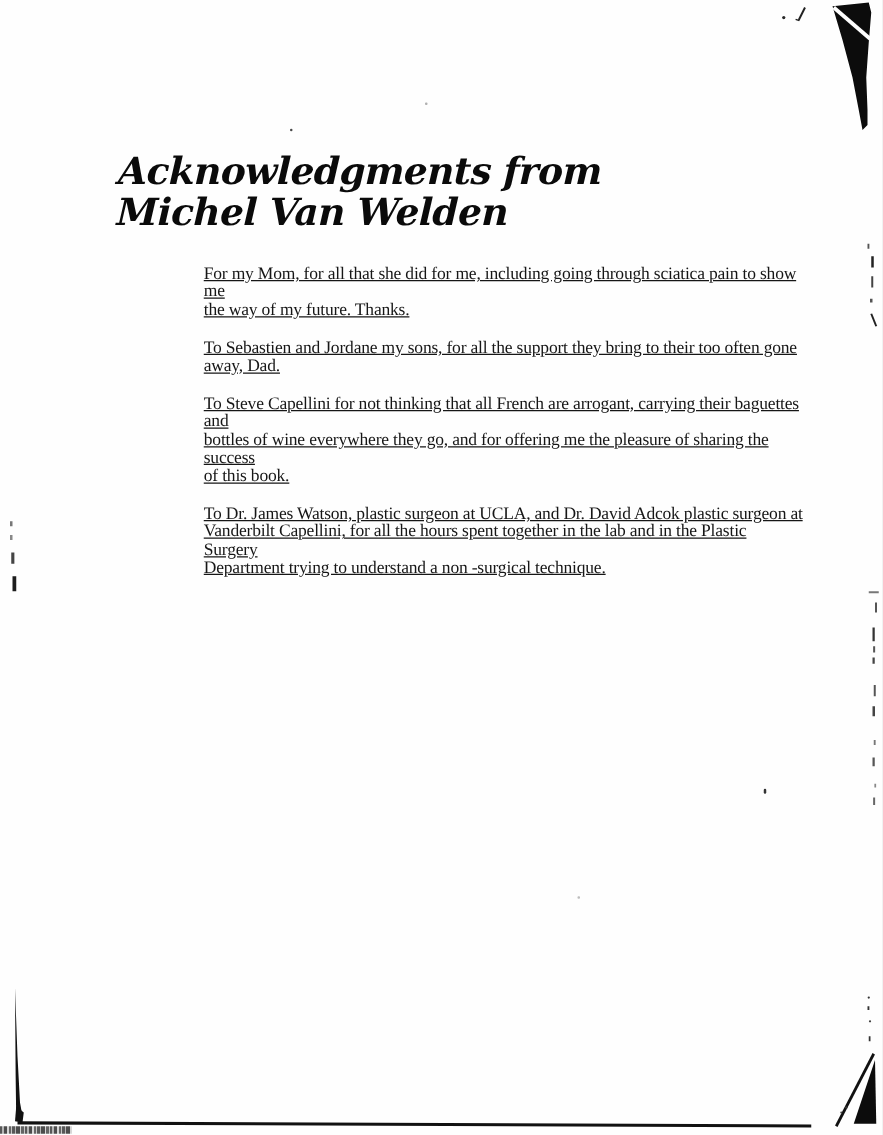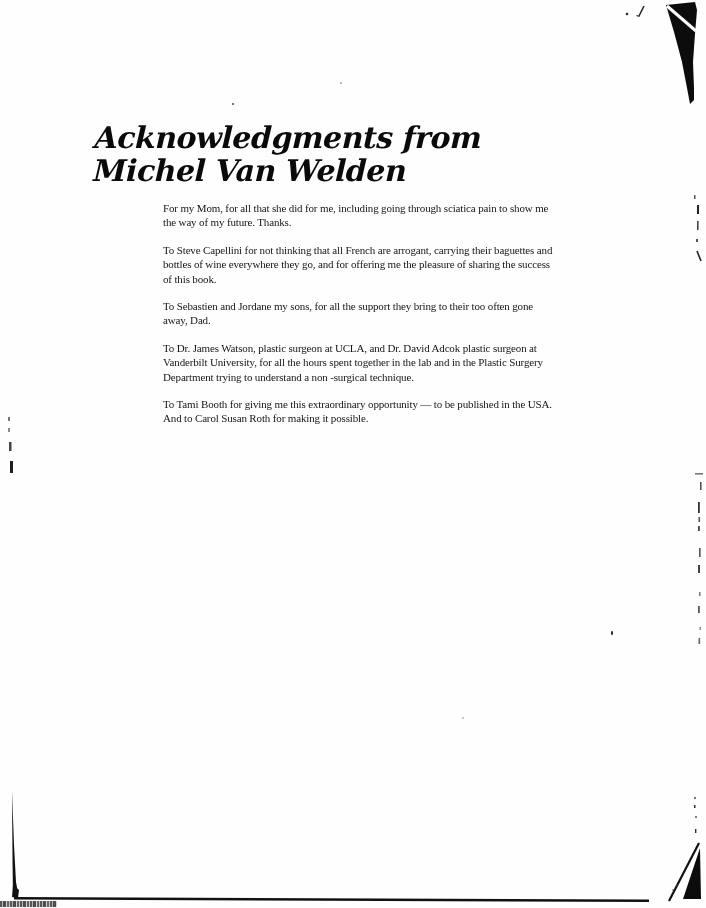--- a/index.html
+++ b/index.html
@@ -18,24 +18,25 @@
     letter-spacing:-0.5px;
     color:#0a0a0a;
     transform:skewX(-2deg);
   }
   .title span{display:block;}
   .body-text{
     position:absolute;left:163px;top:197px;width:480px;
     color:#161616;
   }
   .body-text p{
-    margin:4px 0 13px 0;
-    font-size:11px;line-height:14.4px;
+    margin:16px 0 13px 0;
+    font-size:14px;line-height:14.4px;
     letter-spacing:-0.15px;
     white-space:pre-line;
+    text-decoration:underline;
   }
   .artifact{position:absolute;pointer-events:none;}
   .smudge{
     position:absolute;left:0px;top:901px;width:57px;height:6px;
     background:repeating-linear-gradient(90deg,
       #3c3c3c 0 2px,#a9a9a9 2px 3px,#2e2e2e 3px 6px,#cfcfcf 6px 7px,
       #4a4a4a 7px 9px,#bdbdbd 9px 10px);
     filter:blur(0.6px);
     opacity:0.85;
   }
@@ -47,30 +48,28 @@
 <div class="page">
 
   <h1 class="title">
     <span>Acknowledgments from</span>
     <span>Michel Van Welden</span>
   </h1>
 
   <div class="body-text">
     <p>For my Mom, for all that she did for me, including going through sciatica pain to show me
 the way of my future. Thanks.</p>
+    <p>To Sebastien and Jordane my sons, for all the support they bring to their too often gone
+away, Dad.</p>
     <p>To Steve Capellini for not thinking that all French are arrogant, carrying their baguettes and
 bottles of wine everywhere they go, and for offering me the pleasure of sharing the success
 of this book.</p>
-    <p>To Sebastien and Jordane my sons, for all the support they bring to their too often gone
-away, Dad.</p>
     <p>To Dr. James Watson, plastic surgeon at UCLA, and Dr. David Adcok plastic surgeon at
-Vanderbilt University, for all the hours spent together in the lab and in the Plastic Surgery
+Vanderbilt Capellini, for all the hours spent together in the lab and in the Plastic Surgery
 Department trying to understand a non -surgical technique.</p>
-    <p>To Tami Booth for giving me this extraordinary opportunity — to be published in the USA.
-And to Carol Susan Roth for making it possible.</p>
   </div>
 
   <svg class="artifact" style="left:658px;top:0;" width="48" height="108" viewBox="0 0 48 108">
     <path d="M8 5 L37 2 L39 10 L37 34 L35 62 L36 88 L36 100 L32 104 L29 88 L24 62 L16 32 Z" fill="#0c0c0c"></path>
     <path d="M9 6 L38 31" stroke="#fefefe" stroke-width="3" fill="none"></path>
   </svg>
 
   <svg class="artifact" style="left:622px;top:3px;" width="30" height="18" viewBox="0 0 30 18">
     <circle cx="5" cy="11" r="1.3" fill="#2a2a2a"></circle>
     <path d="M17 13 L22 3" stroke="#222" stroke-width="1.6" fill="none"></path>

